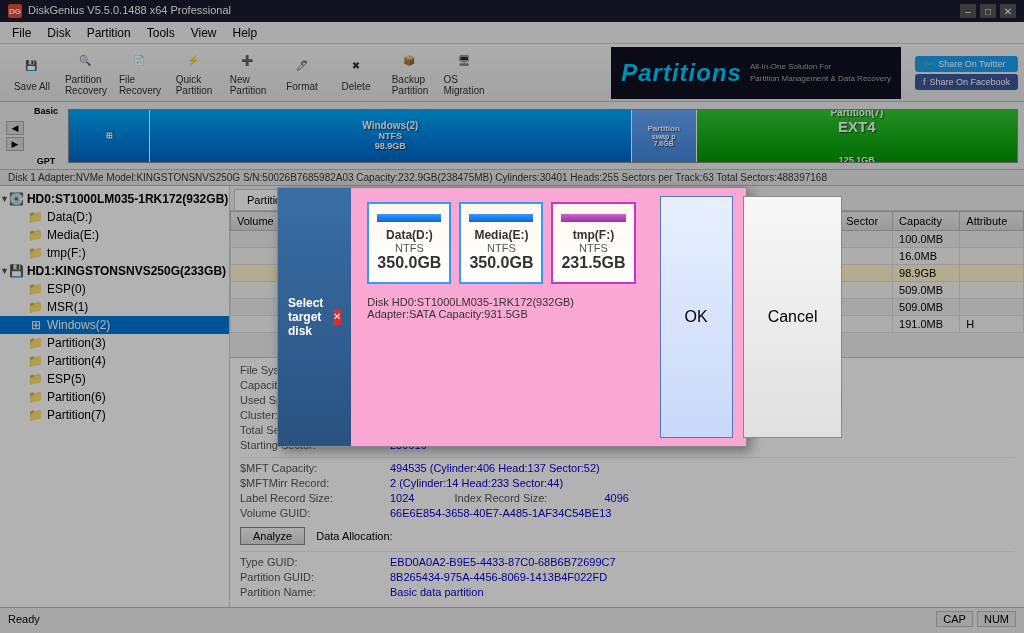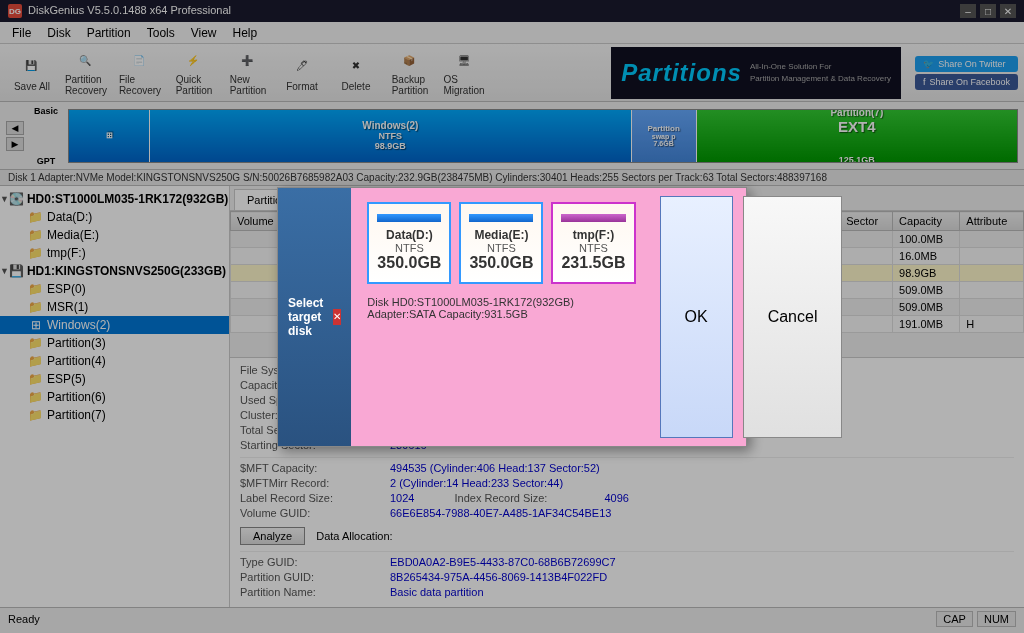--- a/index.html
+++ b/index.html
@@ -448,21 +448,21 @@
           <span class="info-value">2 (Cylinder:14 Head:233 Sector:44)</span>
         </div>
         <div class="info-row">
           <span class="info-label">Label Record Size:</span>
           <span class="info-value">1024</span>
           <span class="info-label" style="margin-left:20px;">Index Record Size:</span>
           <span class="info-value">4096</span>
         </div>
         <div class="info-row">
           <span class="info-label">Volume GUID:</span>
-          <span class="info-value">66E6E854-7988-40E7-A485-1AF34C54BE13</span>
+          <span class="info-value">66E6E854-3658-40E7-A485-1AF34C54BE13</span>
         </div>
       </div>
 
       <div style="margin-top:8px;">
         <button style="padding:2px 12px; font-size:11px; cursor:pointer; border:1px solid #888; background:linear-gradient(to bottom,#f8f8f8,#ddd);">Analyze</button>
         <span style="margin-left:8px;">Data Allocation:</span>
       </div>
 
       <div class="info-section">
         <div class="info-row">

